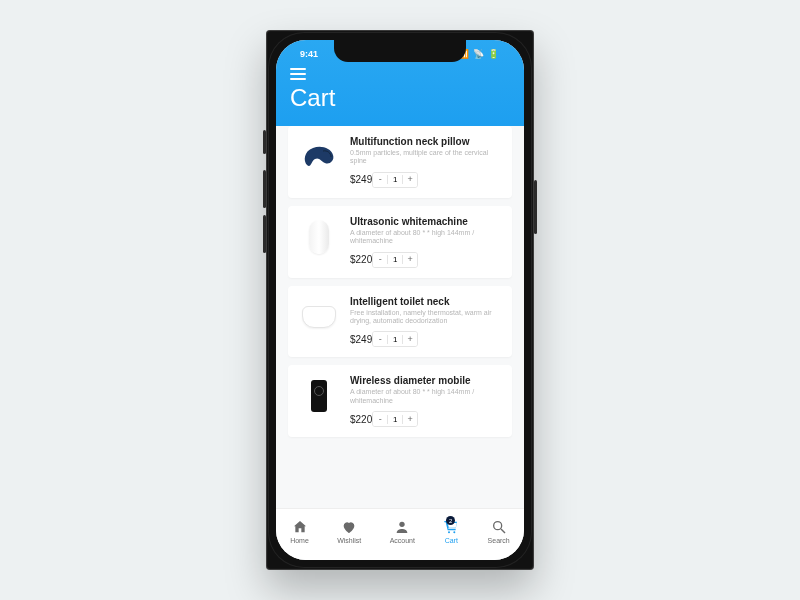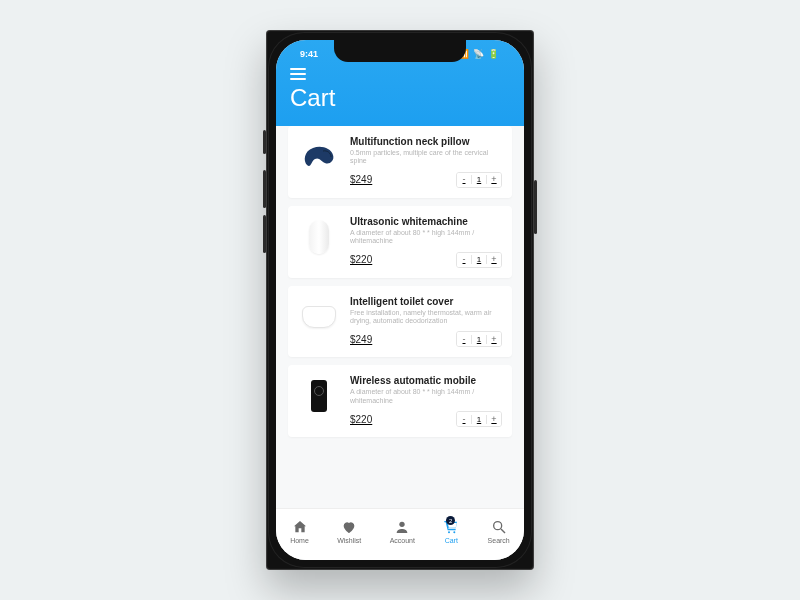--- a/index.html
+++ b/index.html
@@ -122,21 +122,21 @@
     width:42px;
     height:42px;
     flex:0 0 42px;
     display:flex;
     align-items:center;
     justify-content:center;
   }
   .info{ flex:1; min-width:0; }
   .name{ font-size:10px; font-weight:600; color:#222; margin-bottom:2px;}
   .desc{ font-size:7px; color:#b6b6b6; line-height:1.2; margin-bottom:6px; }
-  .bottom-row{ display:flex; align-items:center; justify-content:space-between;text-decoration:underline;}
+  .bottom-row{ display:flex; align-items:center; }
   .item-price{ font-size:10px; color:#222;}
   .qty{
     display:flex;
     align-items:center;
     border:1px solid #e4e4e4;
     border-radius:3px;
     overflow:hidden;
     height:16px;
   }
   .qty button{
@@ -267,39 +267,39 @@
             </div>
           </div>
         </div>
       </div>
 
       <div class="card">
         <div class="thumb">
           <div class="p-seat"></div>
         </div>
         <div class="info">
-          <div class="name">Intelligent toilet cover</div>
+          <div class="name">Intelligent toilet neck</div>
           <div class="desc">Free installation, namely thermostat, warm air drying, automatic deodorization</div>
           <div class="bottom-row">
             <div class="item-price">$249</div>
             <div class="qty">
               <button>-</button>
               <span>1</span>
               <button>+</button>
             </div>
           </div>
         </div>
       </div>
 
       <div class="card">
         <div class="thumb">
           <div class="p-phone"></div>
         </div>
         <div class="info">
-          <div class="name">Wireless automatic mobile</div>
+          <div class="name">Wireless diameter mobile</div>
           <div class="desc">A diameter of about 80 * * high 144mm / whitemachine</div>
           <div class="bottom-row">
             <div class="item-price">$220</div>
             <div class="qty">
               <button>-</button>
               <span>1</span>
               <button>+</button>
             </div>
           </div>
         </div>

